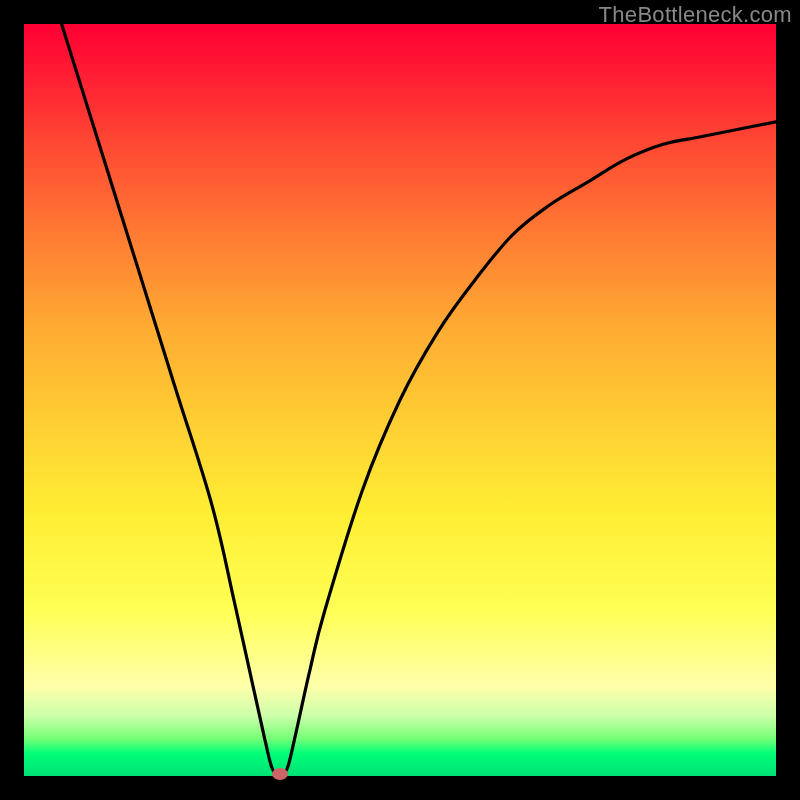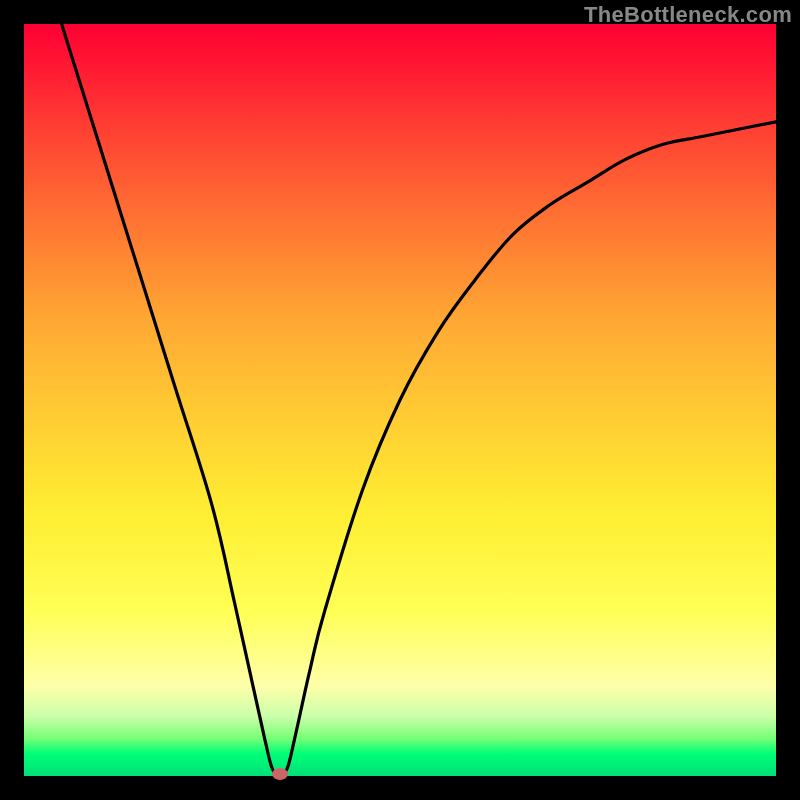--- a/index.html
+++ b/index.html
@@ -55,21 +55,21 @@
     height: 12px;
     background: #cc6666;
     border-radius: 50%;
   }
   .watermark {
     position: absolute;
     top: 2px;
     right: 8px;
     color: #888;
     font-size: 22px;
-    font-weight: 700;
+    font-weight: 400;
     letter-spacing: 0.3px;
   }
 </style>
 </head>
 <body>
 
 <div class="watermark">TheBottleneck.com</div>
 
 <div class="frame">
   <div class="plot-area">

